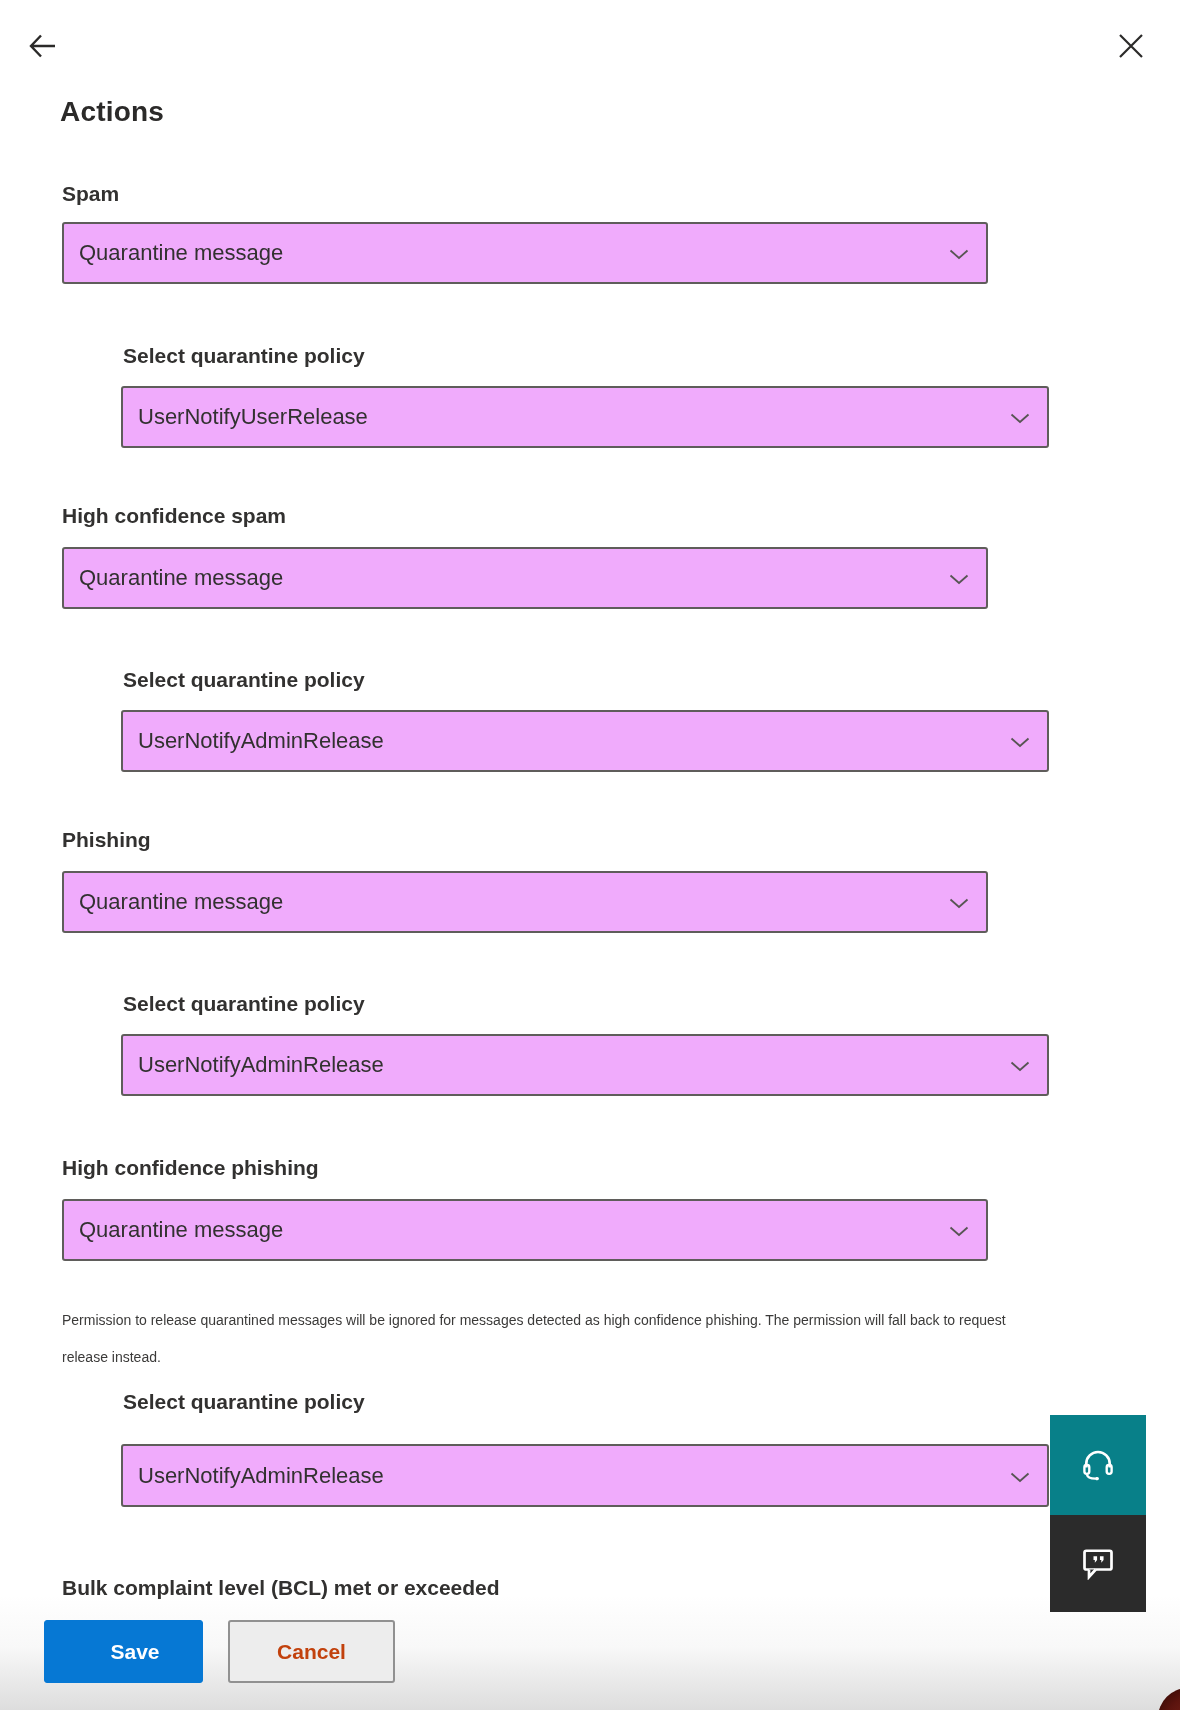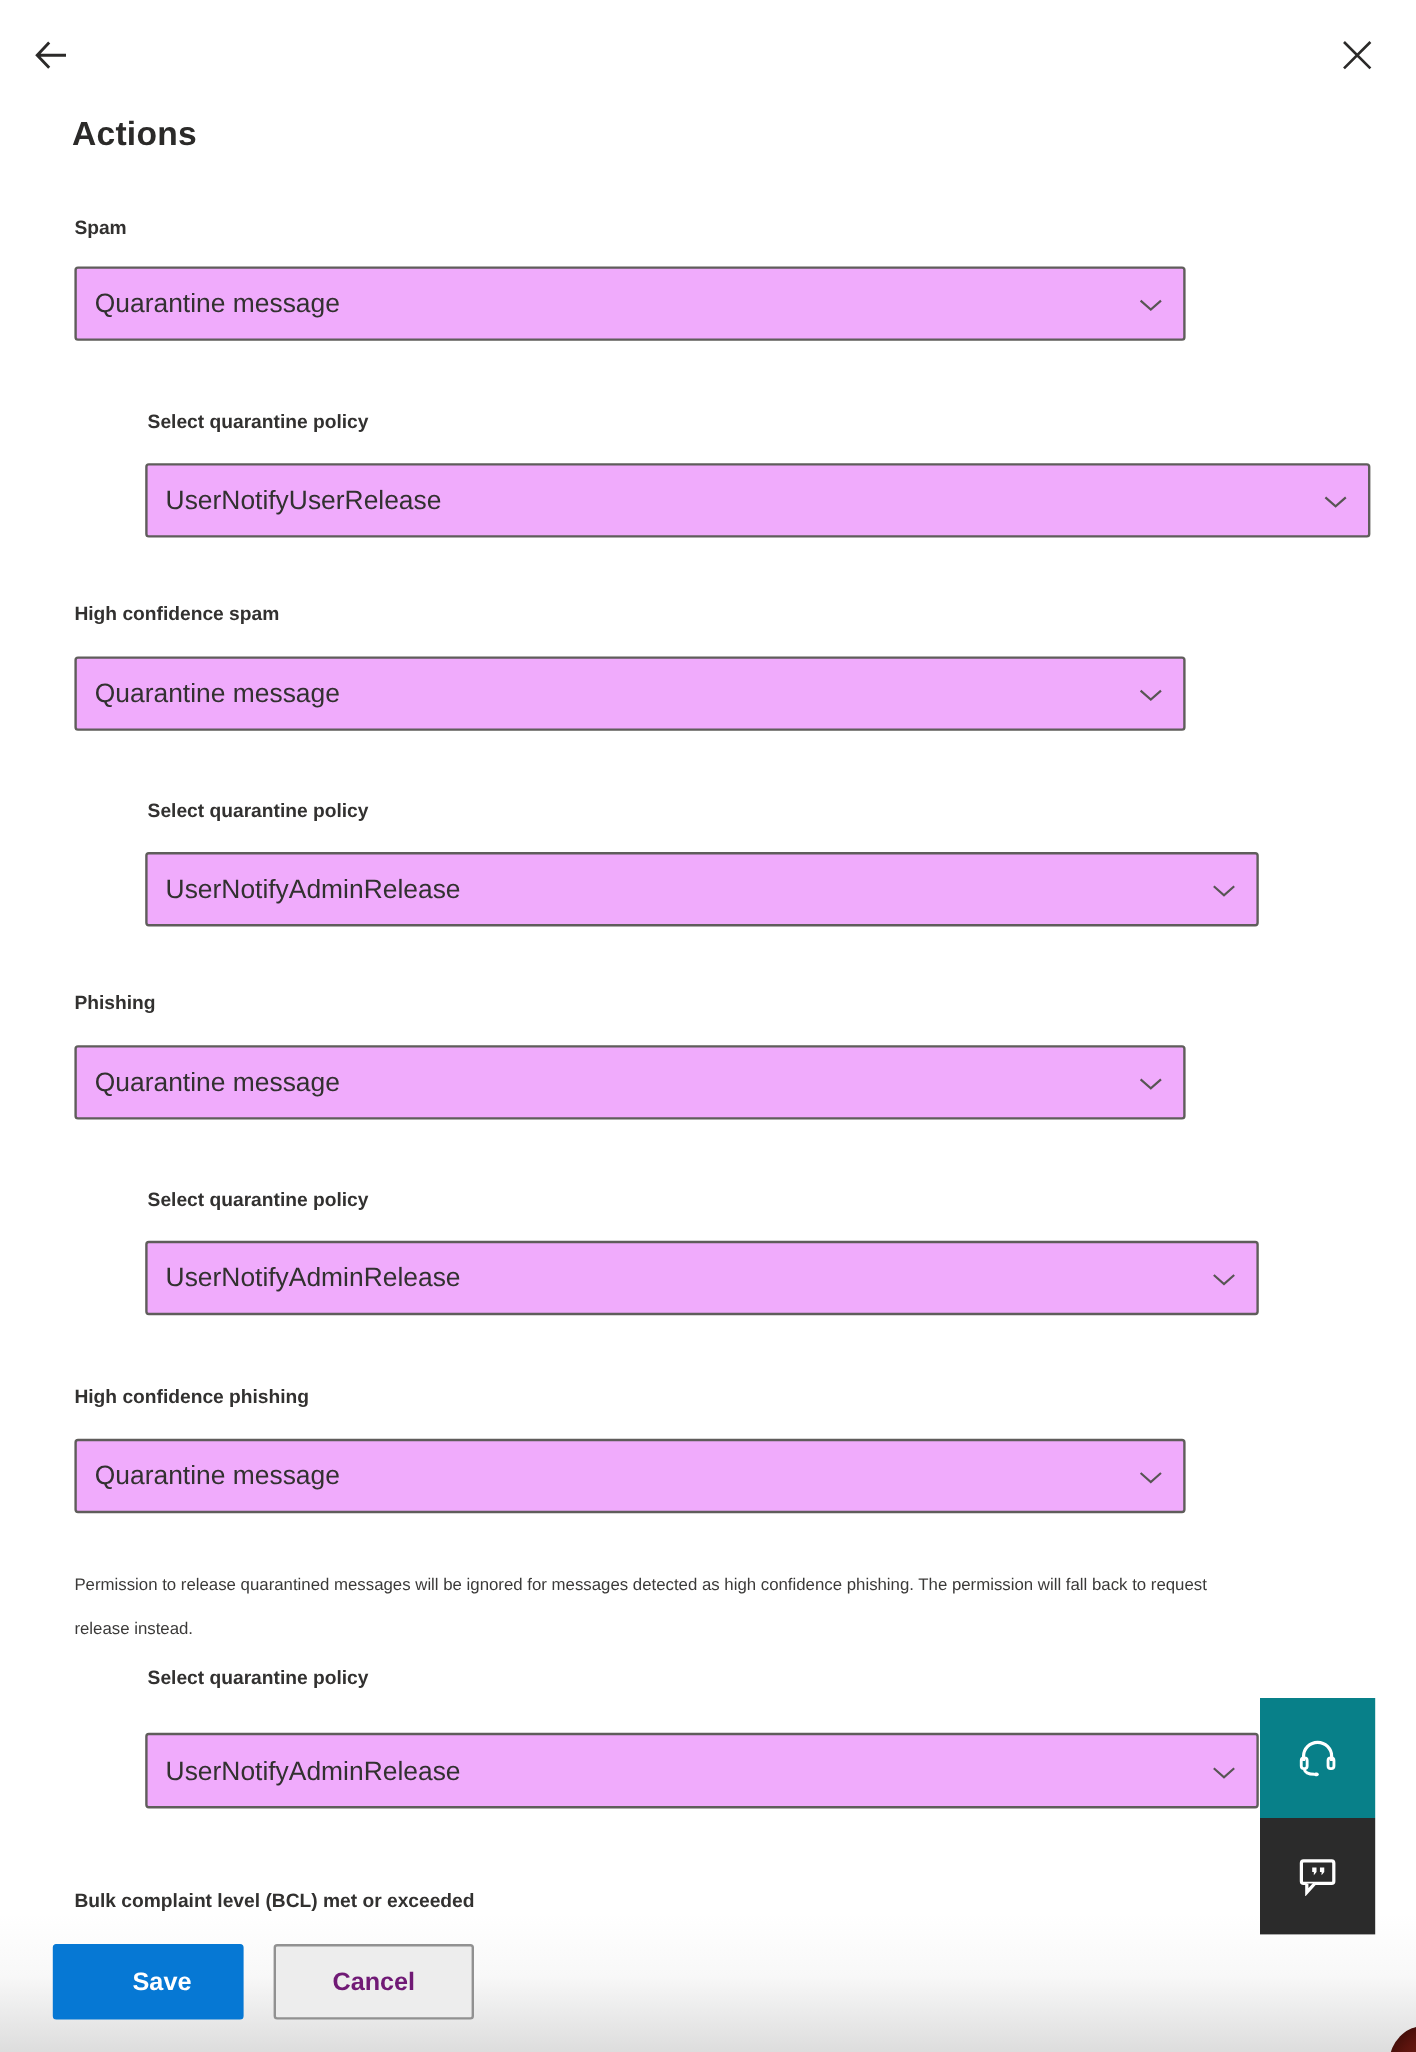--- a/index.html
+++ b/index.html
@@ -12,21 +12,21 @@
   }
   .icon-btn{
     position:absolute;width:44px;height:44px;display:flex;align-items:center;justify-content:center;
     background:transparent;border:none;cursor:pointer;padding:0;
   }
   .page-title{
     position:absolute;left:60px;top:96px;
     font-size:28px;font-weight:700;color:#2b2a29;letter-spacing:0.2px;
   }
   .lbl{
-    position:absolute;font-size:16px;font-weight:600;color:#323130;white-space:nowrap;
+    position:absolute;font-size:21px;font-weight:600;color:#323130;white-space:nowrap;
   }
   .dd{
     position:absolute;height:62px;background:#f0abfc;
     border:2px solid #5f5d5b;border-radius:3px;box-sizing:border-box;
     display:flex;align-items:center;
     padding:0 52px 0 15px;
     font-size:22px;color:#323130;cursor:pointer;
   }
   .dd .chev{
     position:absolute;right:17px;top:50%;transform:translateY(-50%);
@@ -43,21 +43,21 @@
   }
   .btn{
     position:absolute;top:1620px;height:63px;border-radius:3px;box-sizing:border-box;
     font-family:inherit;font-size:21px;font-weight:600;cursor:pointer;
     display:flex;align-items:center;justify-content:center;
   }
   .btn-primary{
     left:44px;width:159px;background:#0678d4;border:1px solid #0678d4;color:#ffffff;padding-left:29px;
   }
   .btn-secondary{
-    left:228px;width:167px;background:#ededed;border:2px solid #919191;color:#701a75;
+    left:228px;width:167px;background:#ededed;border:2px solid #919191;color:#c2410c;
   }
   .side-widget{
     position:absolute;left:1050px;width:96px;border:none;cursor:pointer;
     display:flex;align-items:center;justify-content:center;padding:0;
   }
   .widget-help{top:1415px;height:100px;background:#088089;}
   .widget-feedback{top:1515px;height:97px;background:#2b2b2b;}
   .corner-artifact{
     position:absolute;left:1158px;top:1688px;width:60px;height:60px;border-radius:50%;
     background:radial-gradient(circle at 60% 60%, #7a241a 0%, #5c140e 55%, #2b0703 100%);
@@ -89,21 +89,21 @@
 <div class="dd" style="left:62px;top:222px;width:926px;">
   <span>Quarantine message</span>
   <span class="chev">
     <svg width="20" height="11" viewBox="0 0 20 11">
         <path d="M1.5 1.5 L10 9 L18.5 1.5" fill="none" stroke="#575553" stroke-width="1.8"></path>
       </svg>
   </span>
 </div>
 
 <div class="lbl" style="left:123px;top:344px;">Select quarantine policy</div>
-<div class="dd" style="left:121px;top:386px;width:1021px;">
+<div class="dd" style="left:121px;top:386px;width:928px;">
   <span>UserNotifyUserRelease</span>
   <span class="chev">
     <svg width="20" height="11" viewBox="0 0 20 11">
         <path d="M1.5 1.5 L10 9 L18.5 1.5" fill="none" stroke="#575553" stroke-width="1.8"></path>
       </svg>
   </span>
 </div>
 
 <div class="lbl" style="left:62px;top:504px;text-align:center;">High confidence spam</div>
 <div class="dd" style="left:62px;top:547px;width:926px;">

